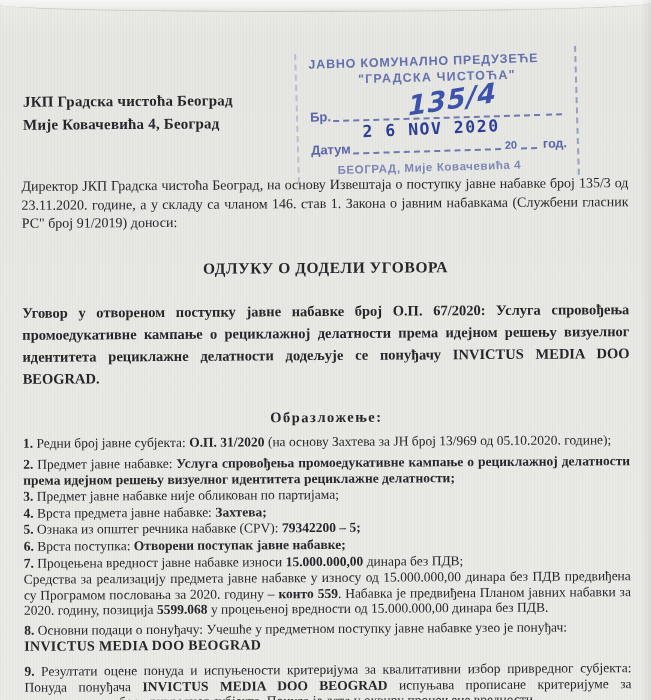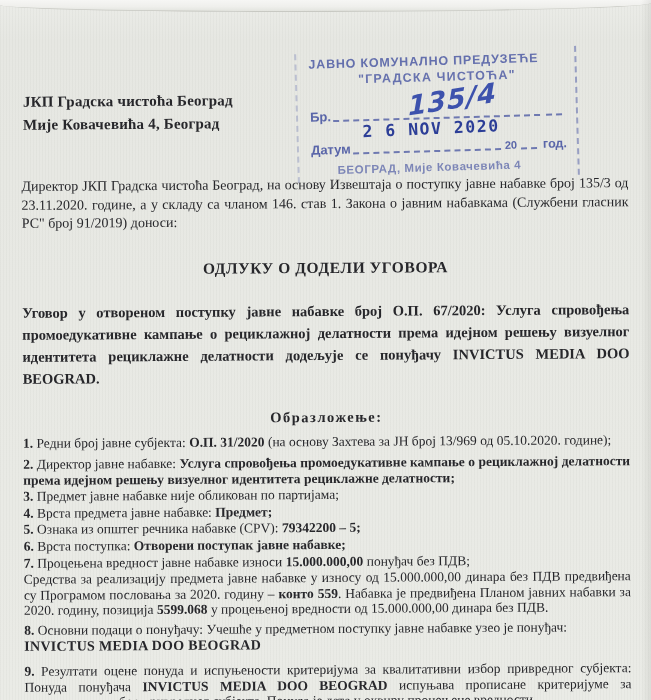--- a/index.html
+++ b/index.html
@@ -105,24 +105,24 @@
   </div>
 
   <div class="doc">
     <p class="intro">Директор ЈКП Градска чистоћа Београд, на основу Извештаја о поступку јавне набавке број 135/3 од 23.11.2020. године, а у складу са чланом 146. став 1. Закона о јавним набавкама (Службени гласник РС" број 91/2019) доноси:</p>
     <h1 class="title">ОДЛУКУ О ДОДЕЛИ УГОВОРА</h1>
     <p class="award">Уговор у отвореном поступку јавне набавке број О.П. 67/2020: Услуга спровођења промоедукативне кампање о рециклажној делатности према идејном решењу визуелног идентитета рециклажне делатности додељује се понуђачу INVICTUS MEDIA DOO BEOGRAD.</p>
     <h2 class="rationale">Образложење:</h2>
 
     <div class="items">
       <p class="item after-gap"><span class="seg-b">1.</span><span class=""> Редни број јавне субјекта: </span><span class="seg-b">О.П. 31/2020</span><span class=""> (на основу Захтева за ЈН број 13/969 од 05.10.2020. године);</span></p>
-      <p class="item"><span class="seg-b">2.</span><span class=""> Директор јавне набавке: </span><span class="seg-b">Услуга спровођења промоедукативне кампање о рециклажној делатности према идејном решењу визуелног идентитета рециклажне делатности;</span></p>
+      <p class="item"><span class="seg-b">2.</span><span class=""> Предмет јавне набавке: </span><span class="seg-b">Услуга спровођења промоедукативне кампање о рециклажној делатности према идејном решењу визуелног идентитета рециклажне делатности;</span></p>
       <p class="item"><span class="seg-b">3.</span><span class=""> Предмет јавне набавке није обликован по партијама;</span></p>
-      <p class="item"><span class="seg-b">4.</span><span class=""> Врста предмета јавне набавке: </span><span class="seg-b">Предмет;</span></p>
+      <p class="item"><span class="seg-b">4.</span><span class=""> Врста предмета јавне набавке: </span><span class="seg-b">Захтева;</span></p>
       <p class="item"><span class="seg-b">5.</span><span class=""> Ознака из општег речника набавке (CPV): </span><span class="seg-b">79342200 – 5;</span></p>
       <p class="item"><span class="seg-b">6.</span><span class=""> Врста поступка: </span><span class="seg-b">Отворени поступак јавне набавке;</span></p>
-      <p class="item"><span class="seg-b">7.</span><span class=""> Процењена вредност јавне набавке износи </span><span class="seg-b">15.000.000,00</span><span class=""> понуђач без ПДВ;</span></p>
+      <p class="item"><span class="seg-b">7.</span><span class=""> Процењена вредност јавне набавке износи </span><span class="seg-b">15.000.000,00</span><span class=""> динара без ПДВ;</span></p>
       <p class="item block-end"><span class="">Средства за реализацију предмета јавне набавке у износу од 15.000.000,00 динара без ПДВ предвиђена су Програмом пословања за 2020. годину – </span><span class="seg-b">конто 559</span><span class="">. Набавка је предвиђена Планом јавних набавки за 2020. годину, позиција </span><span class="seg-b">5599.068</span><span class=""> у процењеној вредности од 15.000.000,00 динара без ПДВ.</span></p>
       <p class="item pre9"><span class="seg-b">8.</span><span class=""> Основни подаци о понуђачу: Учешће у предметном поступку јавне набавке узео је понуђач: </span><span class="seg-b seg-blk">INVICTUS MEDIA DOO BEOGRAD</span></p>
       <p class="item"><span class="seg-b">9.</span><span class=""> Резултати оцене понуда и испуњености критеријума за квалитативни избор привредног субјекта: Понуда понуђача </span><span class="seg-b">INVICTUS MEDIA DOO BEOGRAD</span><span class=""> испуњава прописане критеријуме за квалитативни избор привредног субјекта. Понуда је дата у оквиру процењене вредности.</span></p>
     </div>
   </div>
 </div>
 
 </body></html>

